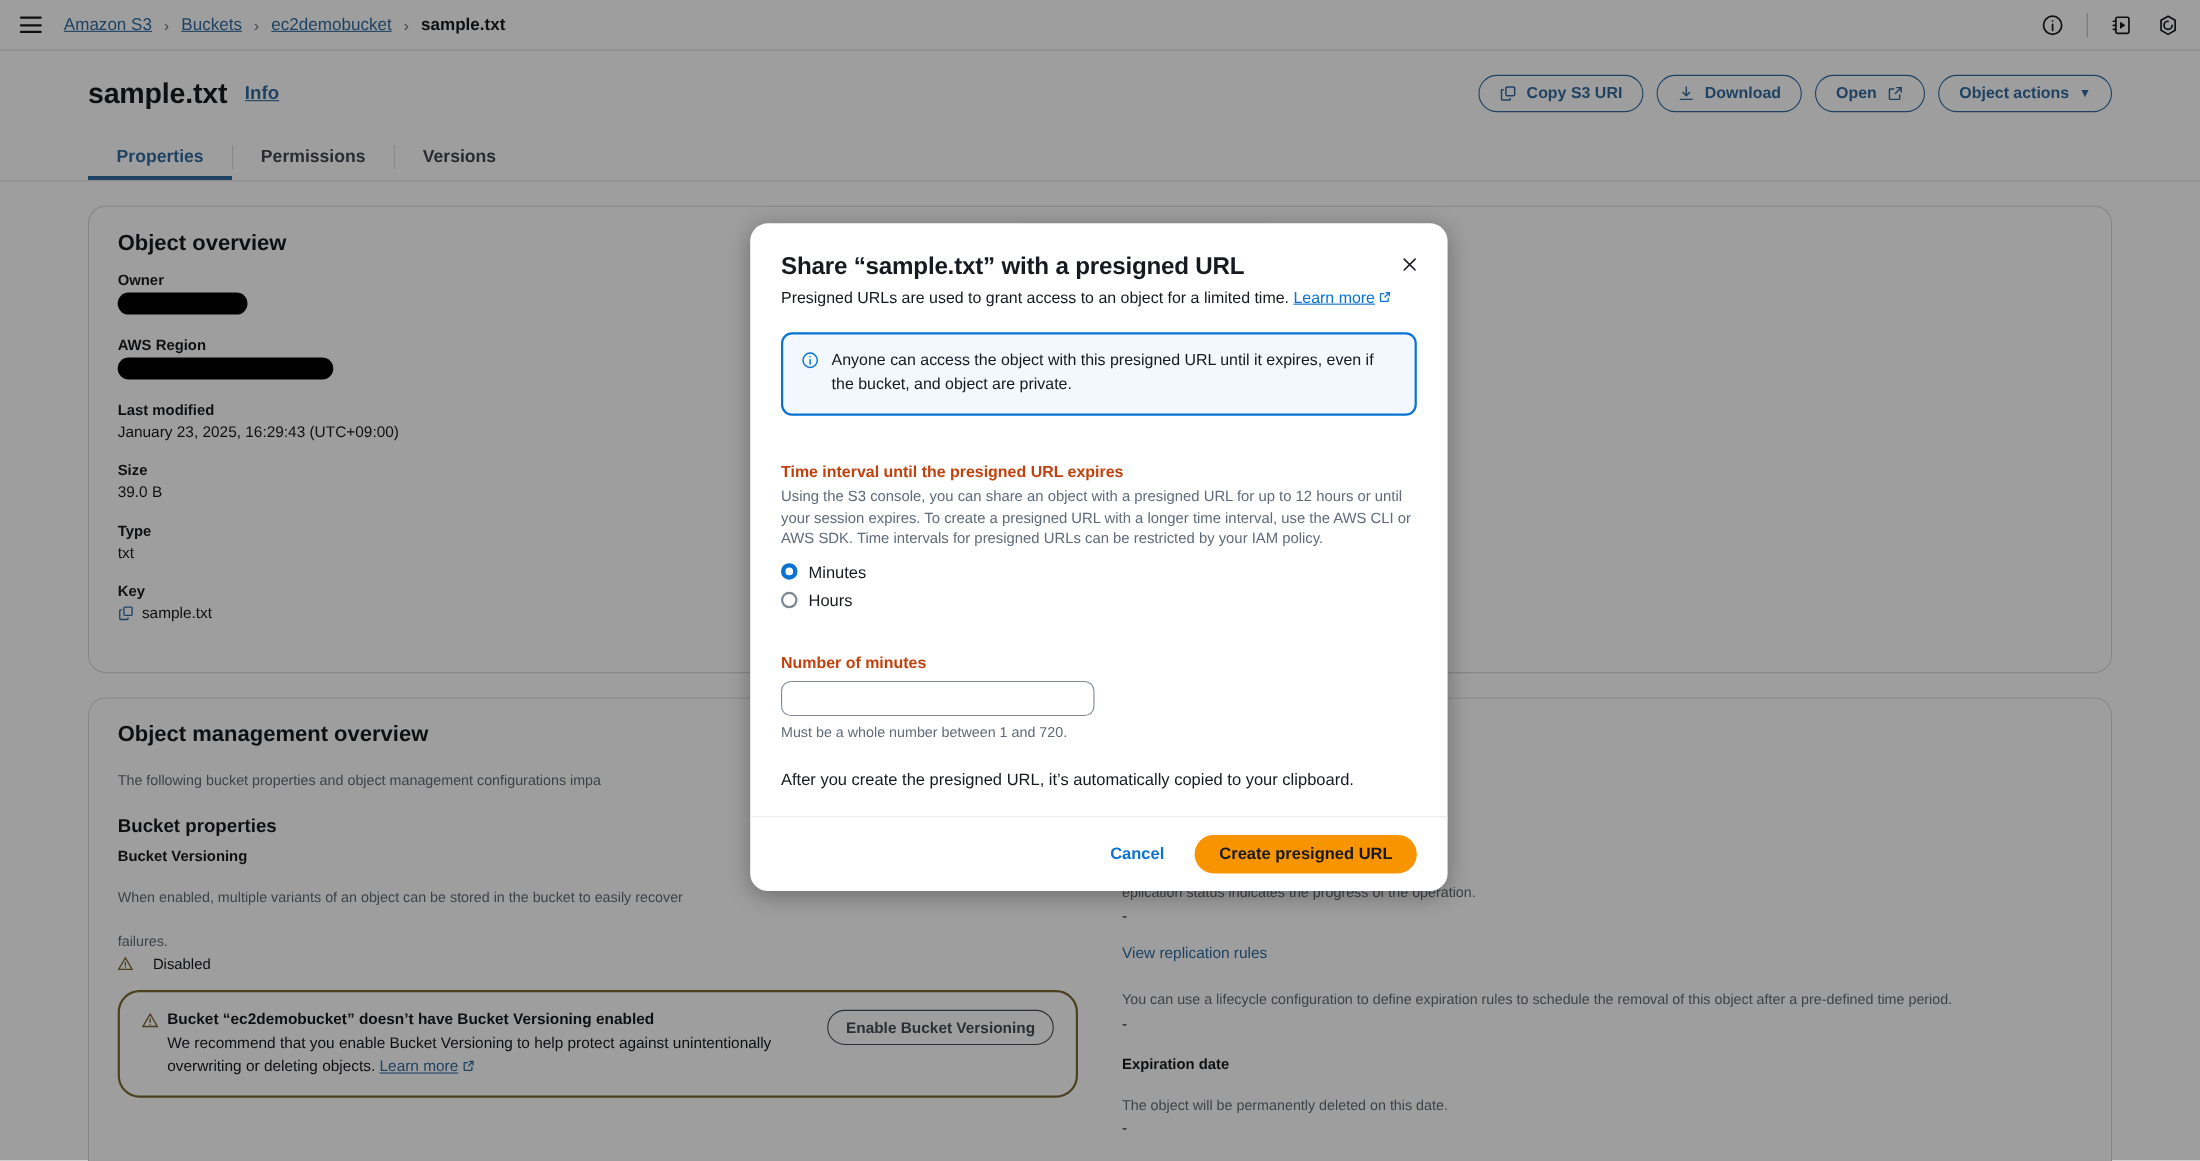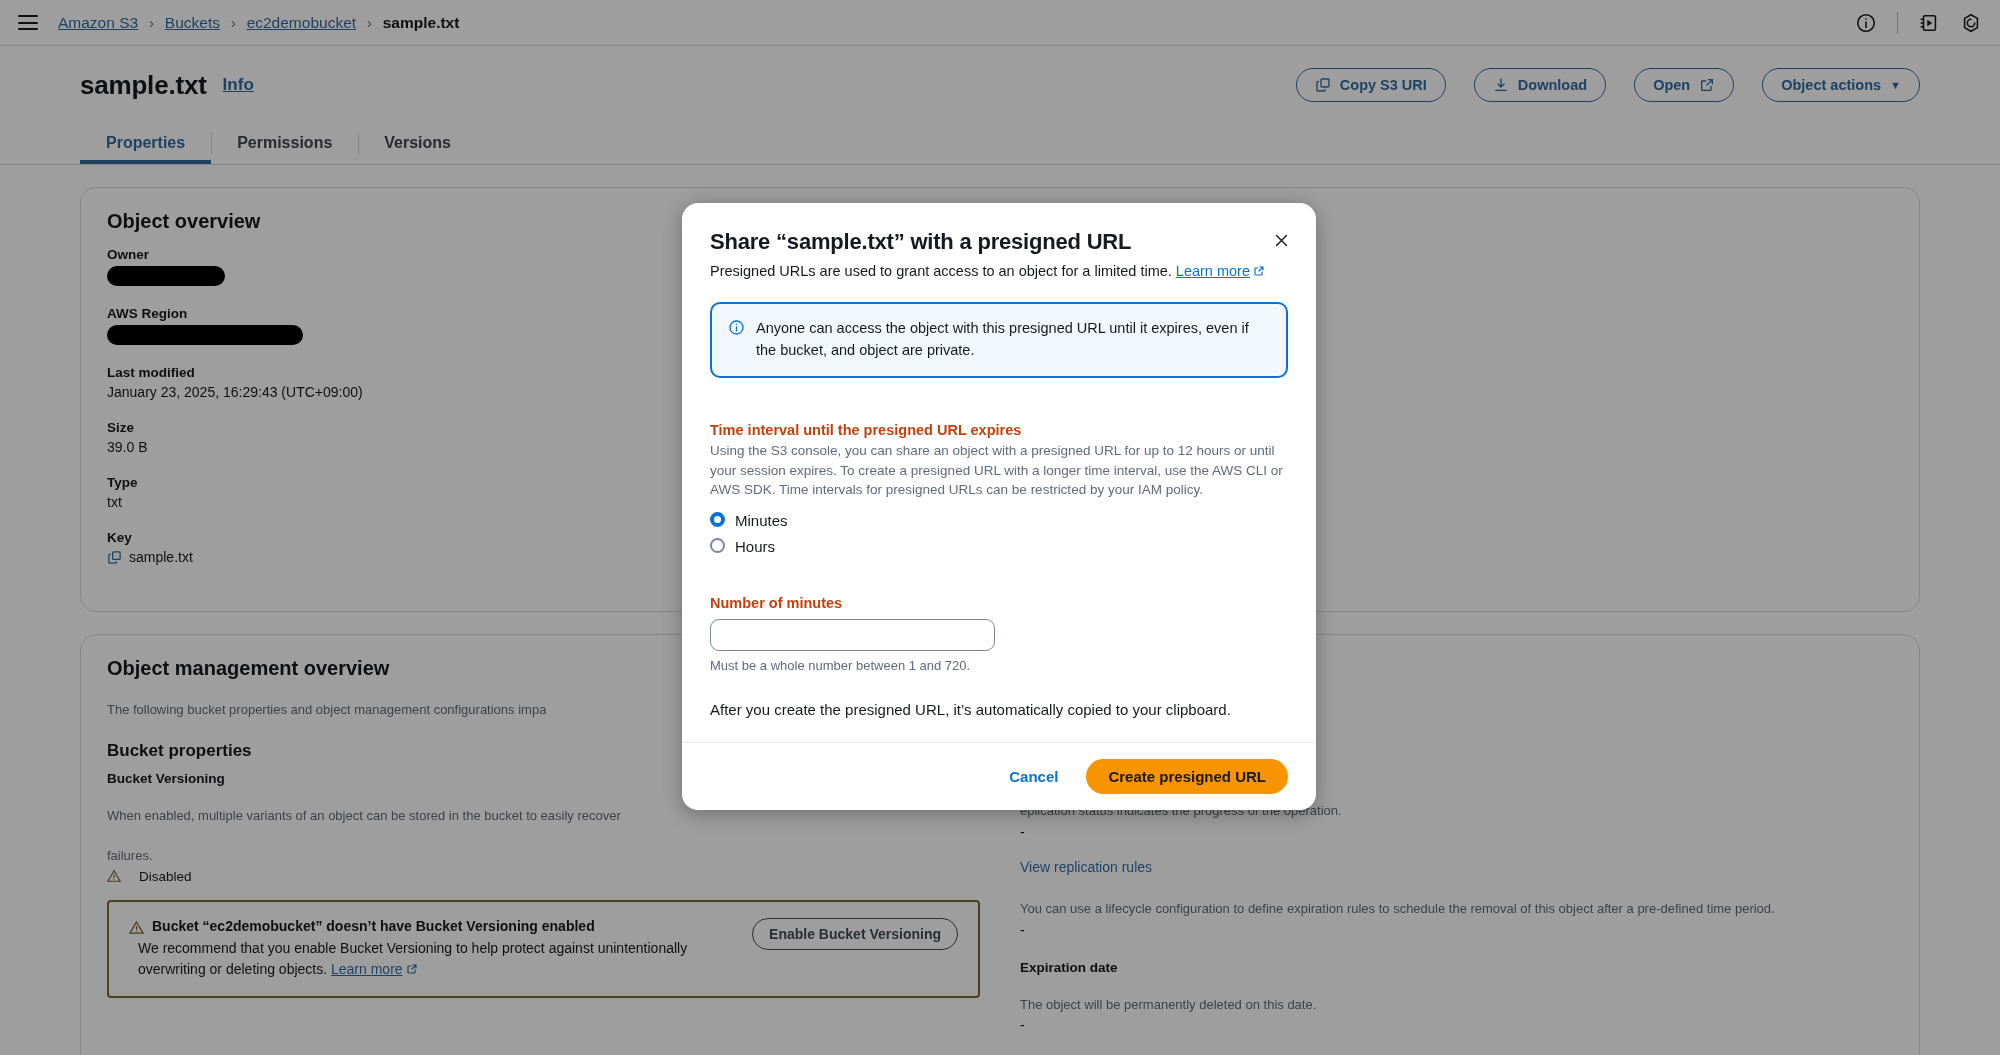--- a/index.html
+++ b/index.html
@@ -34,21 +34,21 @@
   .crumbs .sep { color: #5f6b7a; margin: 0 11px; font-size: 14px; }
   .crumbs .cur { color: #16191f; font-weight: bold; }
 
   .topright { margin-left: auto; display: flex; align-items: center; gap: 20px; }
   .ticon { width: 22px; height: 22px; color: #16191f; cursor: pointer; display:block; }
   .vdiv { width: 1px; height: 22px; background: #b6bec9; }
 
   .pagehead { display: flex; align-items: center; padding: 22px 80px 0 80px; }
   .pagetitle { font-size: 26px; font-weight: bold; color: #16191f; letter-spacing: -0.2px; }
   .infolink { font-size: 17px; color: #0972d3; margin-left: 16px; text-decoration: underline; cursor: pointer; font-weight: bold;}
-  .headbtns { margin-left: auto; display: flex; gap: 28px; }
+  .headbtns { margin-left: auto; display: flex; gap: 12px; }
   .btn {
     border: 1px solid #0972d3; color: #0972d3; background: #ffffff;
     border-radius: 22px; height: 34px; padding: 0 18px;
     font-size: 14.5px; font-weight: bold; display: flex; align-items: center;
     gap: 9px; cursor: pointer; font-family: inherit; white-space: nowrap;
   }
   .btn svg { width: 16px; height: 16px; }
 
   
   .tabs { display: flex; padding: 0 80px; margin-top: 22px;
@@ -74,27 +74,27 @@
   .fdesc { font-size: 13px; color: #5f6b7a; line-height: 1.45; margin-bottom: 3px; margin-top: 21px; }
   .redact { background:#000; border-radius: 10px; height: 20px; display:block; }
   .keyrow { display:flex; align-items:center; gap:7px; font-size:14px; color:#16191f;}
   .copyico { width:15px; height:15px; color:#0972d3; flex:none; }
   .linkish { color:#0972d3; font-size:14px; text-decoration:none; cursor:pointer; }
   .warnline { font-size:13.5px; color:#16191f; display:flex; align-items:center; gap:18px; margin-top:2px;}
   .warnline svg { width:14px;height:14px;color:#8d6605; flex:none;}
 
   
   .alertbox {
-    border: 2px solid #8d6605; background: transparent; border-radius: 4px;
+    border: 2px solid #8d6605; background: transparent; border-radius: 20px;
     margin-top: 16px; padding: 16px 20px; display: flex; align-items: flex-start;
   }
   .alertbox .abody { flex: 1; }
   .ahead { font-size: 14px; font-weight: bold; color: #16191f; display:flex; gap:8px; align-items:flex-start;}
   .ahead svg { width:15px;height:15px;color:#8d6605;flex:none;margin-top:2px;}
-  .atext { font-size: 14px; color: #16191f; line-height: 1.5; margin-top: 3px; margin-left: 9px;}
+  .atext { font-size: 14px; color: #16191f; line-height: 1.5; margin-top: 3px; margin-left: 23px;}
   .abtn {
     border:1px solid #414d5c; color:#414d5c; background:transparent; border-radius:20px;
     height:32px; padding:0 16px; font-size:14px; font-weight:bold; cursor:pointer;
     font-family:inherit; white-space:nowrap; margin-left:16px; align-self:flex-start;
   }
   .extico { width:12px;height:12px;display:inline-block;vertical-align:-1px;margin-left:3px;color:#0972d3;}
 
   
   #scrim { position: absolute; inset: 0; background: rgba(35,47,62,0.0); }
 

